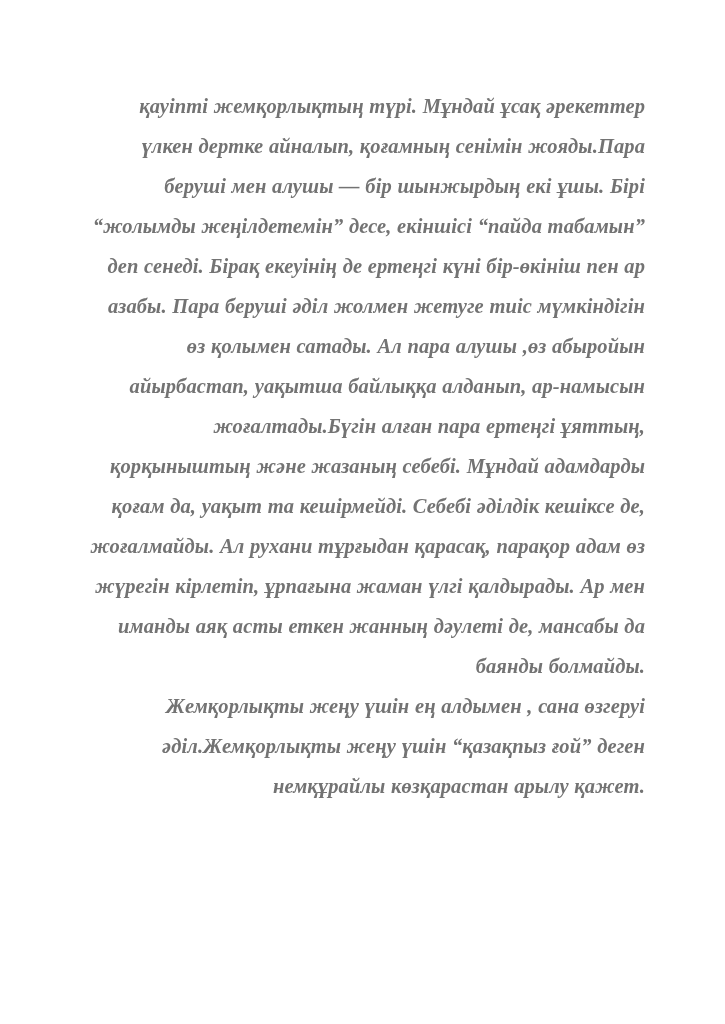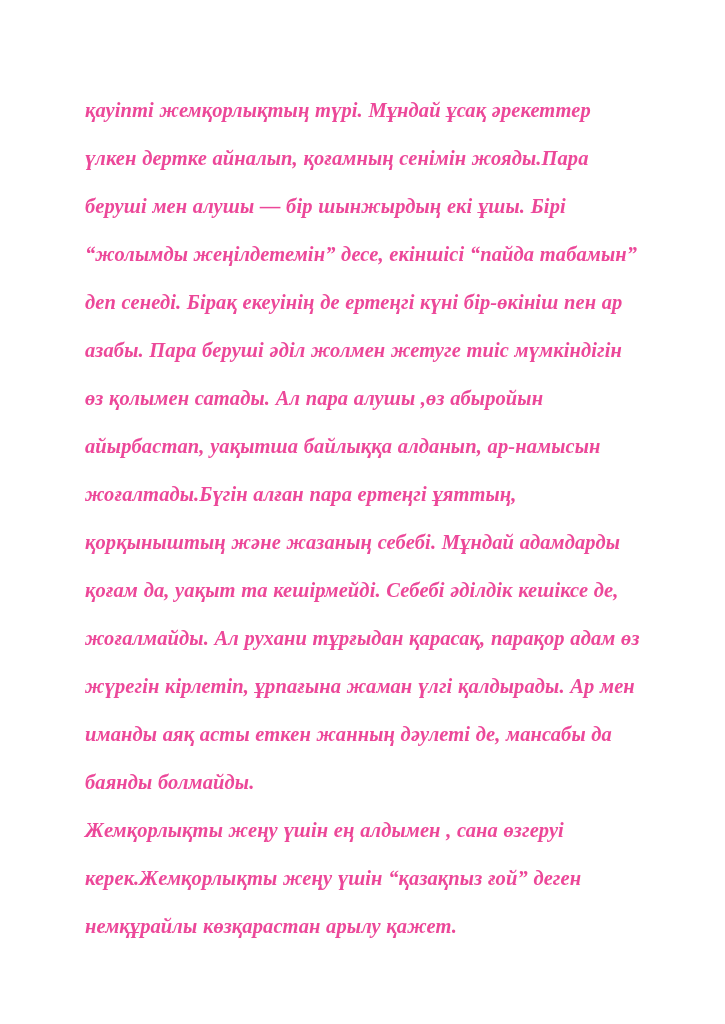--- a/index.html
+++ b/index.html
@@ -30,33 +30,33 @@
     width: 560px;
   }
 
   .para {
     margin: 0;
     padding: 0;
     font-family: "Liberation Serif", "DejaVu Serif", serif;
     font-weight: bold;
     font-style: italic;
     font-size: 20.5px;
-    line-height: 48px;
-    color: #ec4899;
-    text-align: left;
+    line-height: 40px;
+    color: #737373;
+    text-align: right;
     letter-spacing: 0.1px;
     word-spacing: 0.4px;
     -webkit-font-smoothing: antialiased;
   }
 
   .para + .para {
     margin-top: 0;
   }
 </style>
 </head>
 <body>
 
 <div class="page">
   <div class="text-body">
     <p class="para">қауіпті жемқорлықтың түрі. Мұндай ұсақ әрекеттер үлкен дертке айналып, қоғамның сенімін жояды.Пара беруші мен алушы — бір шынжырдың екі ұшы. Бірі “жолымды жеңілдетемін” десе, екіншісі “пайда табамын” деп сенеді. Бірақ екеуінің де ертеңгі күні бір-өкініш пен ар азабы. Пара беруші әділ жолмен жетуге тиіс мүмкіндігін өз қолымен сатады. Ал пара алушы ,өз абыройын айырбастап, уақытша байлыққа алданып, ар-намысын жоғалтады.Бүгін алған пара ертеңгі ұяттың, қорқыныштың және жазаның себебі. Мұндай адамдарды қоғам да, уақыт та кешірмейді. Себебі әділдік кешіксе де, жоғалмайды. Ал рухани тұрғыдан қарасақ, парақор адам өз жүрегін кірлетіп, ұрпағына жаман үлгі қалдырады. Ар мен иманды аяқ асты еткен жанның дәулеті де, мансабы да баянды болмайды.</p>
-    <p class="para">Жемқорлықты жеңу үшін ең алдымен , сана өзгеруі керек.Жемқорлықты жеңу үшін “қазақпыз ғой” деген немқұрайлы көзқарастан арылу қажет.</p>
+    <p class="para">Жемқорлықты жеңу үшін ең алдымен , сана өзгеруі әділ.Жемқорлықты жеңу үшін “қазақпыз ғой” деген немқұрайлы көзқарастан арылу қажет.</p>
   </div>
 </div>
 
 </body></html>

